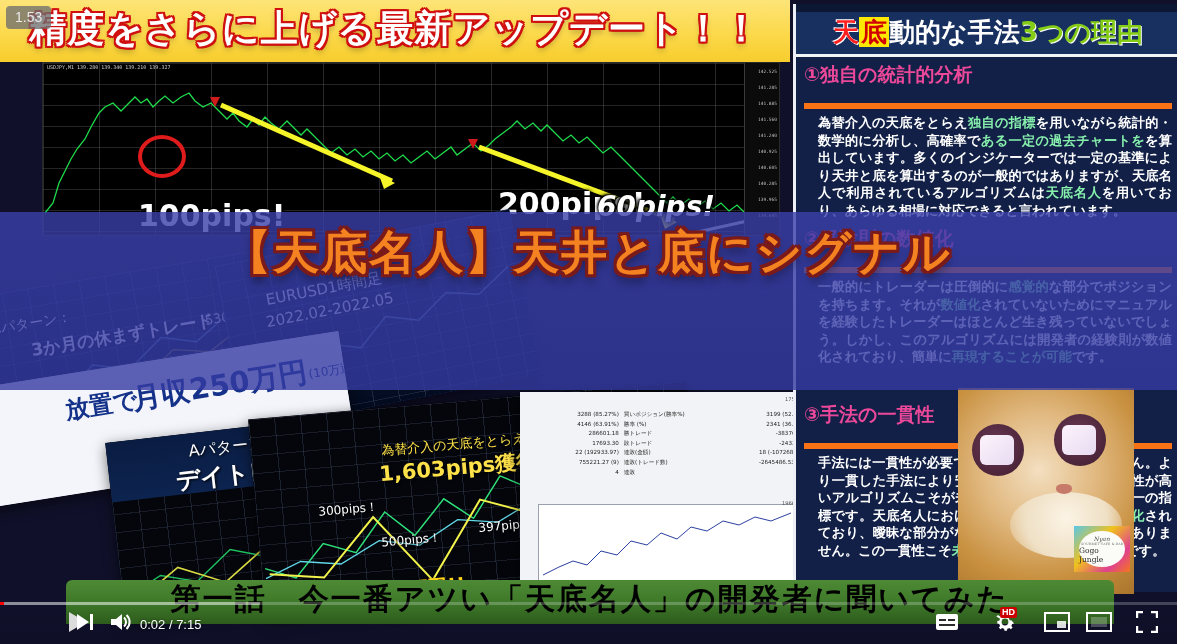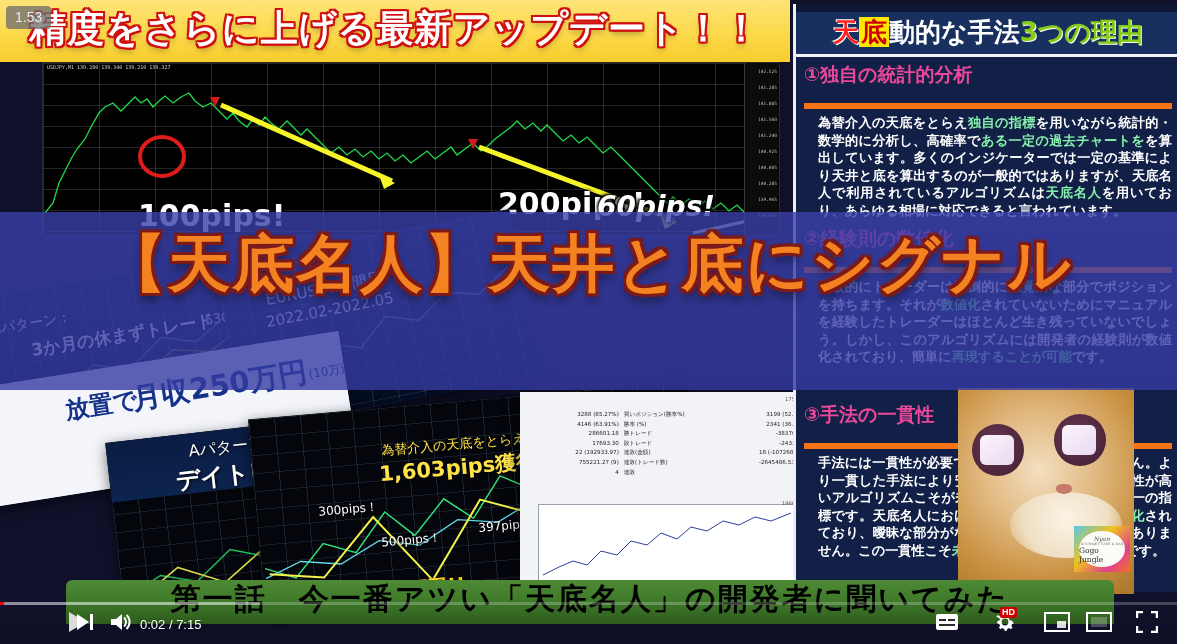--- a/index.html
+++ b/index.html
@@ -118,21 +118,21 @@
   .watermark .disc .c{font-family:"DejaVu Serif",serif;font-size:7.5px;color:#2c2c2c;}
 
   
   .titlebar{position:absolute;left:0;top:212px;width:1177px;height:178px;
     background:linear-gradient(180deg,rgba(58,64,170,.80),rgba(52,58,162,.80));}
   .title{position:absolute;left:0;right:0;text-align:center;white-space:nowrap;
     font-family:"DejaVu Sans",sans-serif;font-weight:bold;color:#f58220;letter-spacing:2px;
     text-shadow:-3px 0 0 #7a1a1a,3px 0 0 #7a1a1a,0 -3px 0 #7a1a1a,0 3px 0 #7a1a1a,
       -3px -3px 0 #7a1a1a,3px -3px 0 #7a1a1a,-3px 3px 0 #7a1a1a,3px 3px 0 #7a1a1a,
       0 7px 10px rgba(0,0,0,.5);}
-  .title.l1{top:222px;font-size:62px;}
+  .title.l1{top:222px;font-size:46px;}
   .title.l2{top:310px;font-size:70px;}
 
   
   .subbar{position:absolute;left:66px;top:580px;width:1048px;height:44px;
     background:linear-gradient(180deg,#4e8a35 0%,#3f7a2a 48%,#2f5f1e 100%);
     border-radius:6px 6px 0 0;}
   .subbar .t{position:absolute;left:0;right:0;top:-1px;text-align:center;white-space:nowrap;
     font-family:"DejaVu Sans",sans-serif;font-weight:bold;font-size:30px;color:#000;
     letter-spacing:2px;}
 

